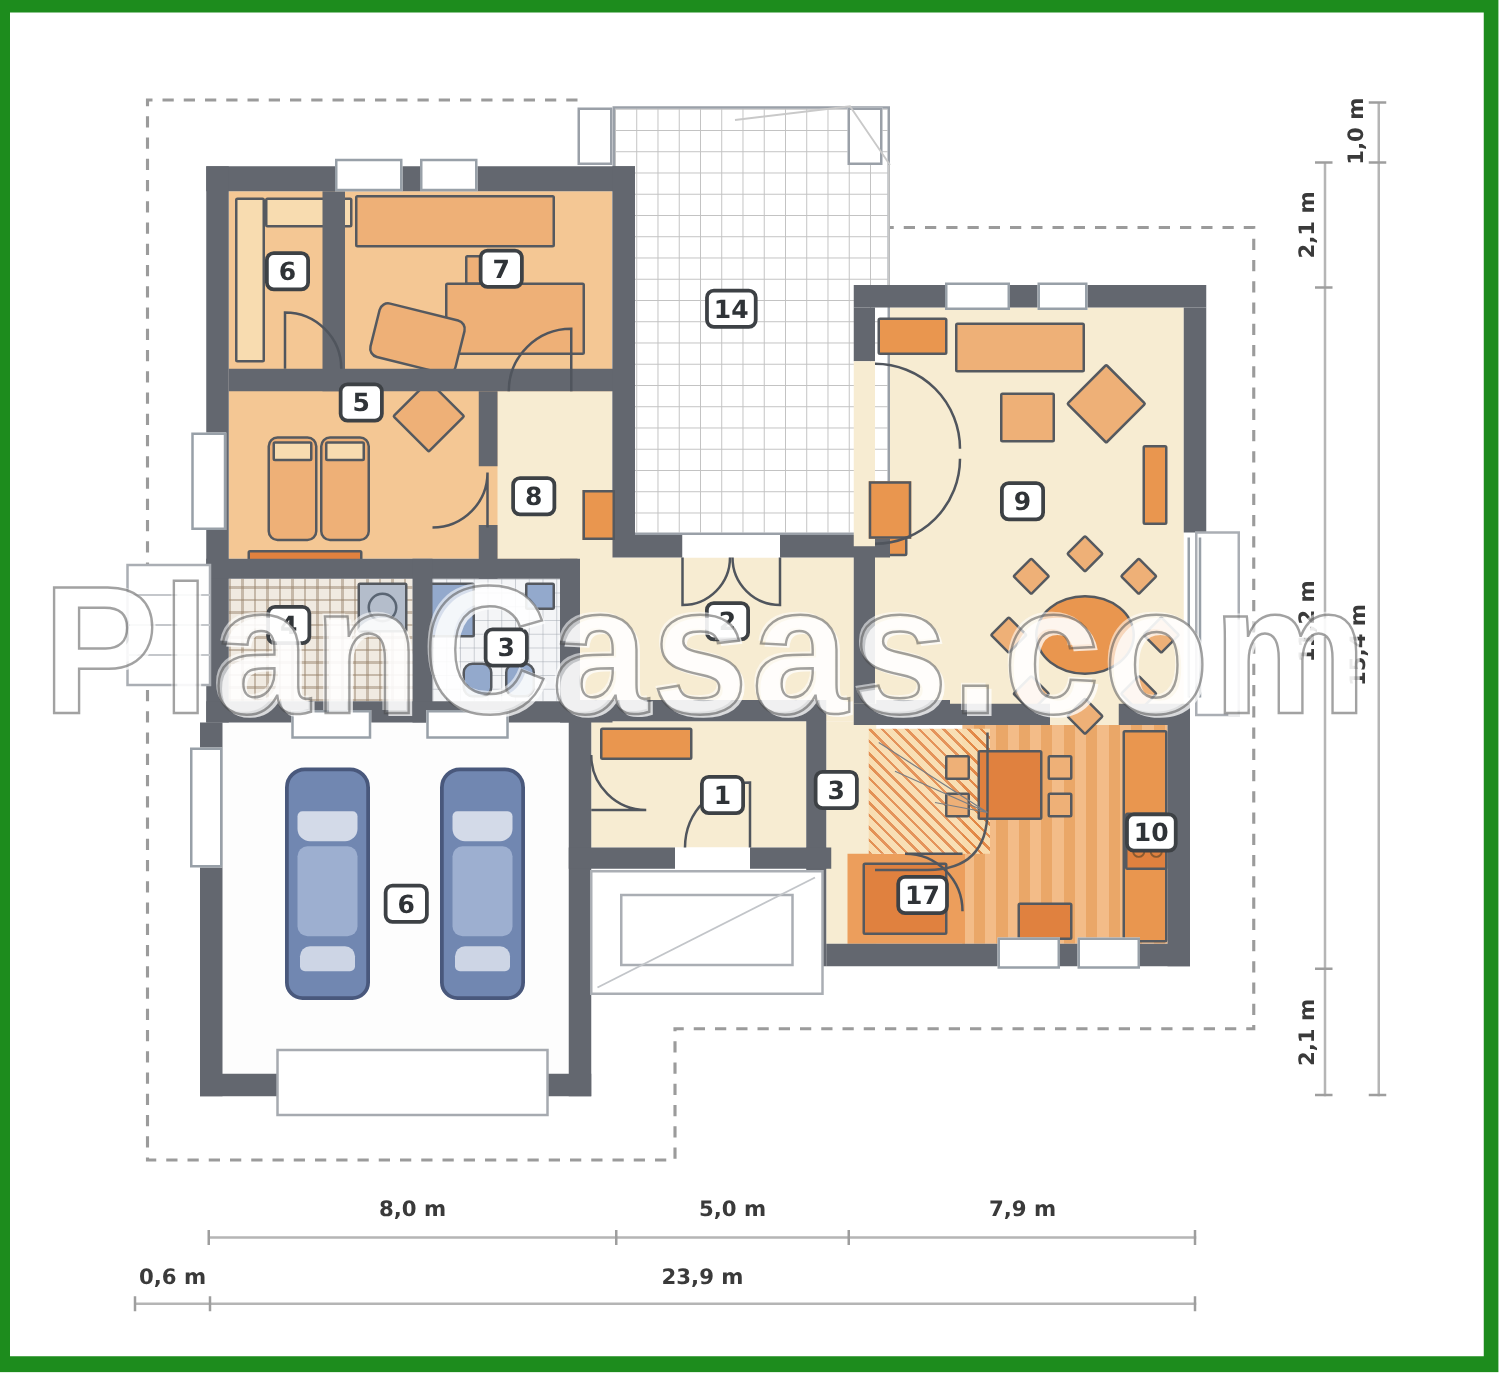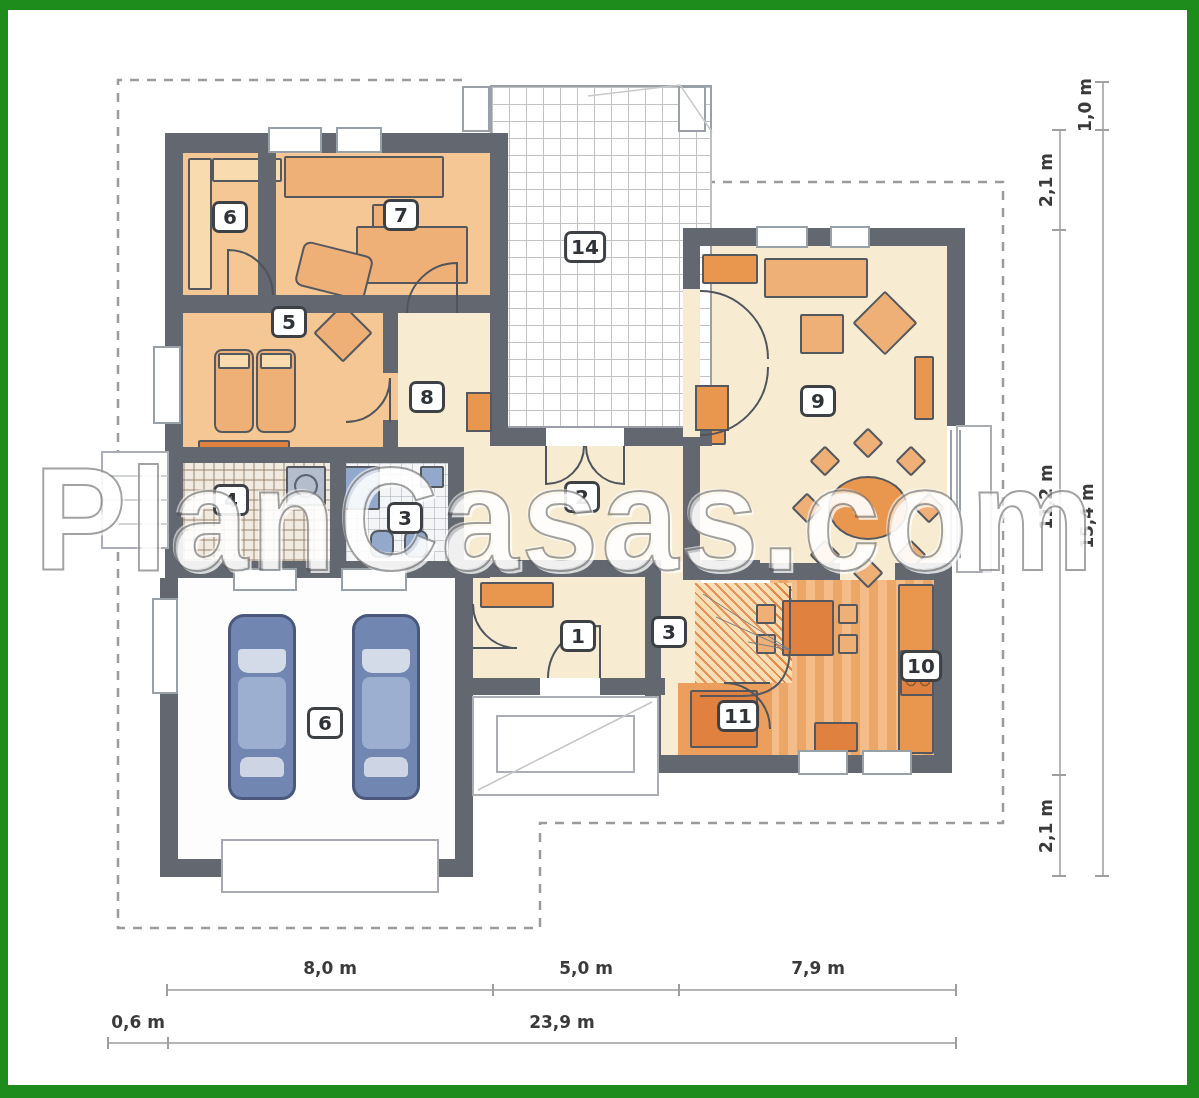--- a/index.html
+++ b/index.html
@@ -223,21 +223,21 @@
   <div class="badge" style="left:578px;top:636px;">1</div>
   <div class="badge" style="left:582px;top:497px;">2</div>
   <div class="badge" style="left:405px;top:518px;">3</div>
   <div class="badge" style="left:231px;top:500px;">4</div>
   <div class="badge" style="left:289px;top:322px;">5</div>
   <div class="badge" style="left:230px;top:217px;">6</div>
   <div class="badge" style="left:401px;top:215px;">7</div>
   <div class="badge" style="left:427px;top:397px;">8</div>
   <div class="badge" style="left:818px;top:401px;">9</div>
   <div class="badge" style="left:873px;top:666px;margin-left:48px;">10</div>
-  <div class="badge" style="left:738px;top:716px;">11</div>
+  <div class="badge" style="left:738px;top:716px;">17</div>
   <div class="badge" style="left:669px;top:632px;">3</div>
   <div class="badge" style="left:325px;top:723px;">6</div>
   <div class="badge" style="left:585px;top:247px;">14</div>
 
   <div class="watermark">PlanCasas.com</div>
 
   <div class="dim-line-h" style="left:167px;top:989px;width:790px;"></div>
   <div class="tick-v" style="left:166px;top:984px;"></div>
   <div class="tick-v" style="left:492px;top:984px;"></div>
   <div class="tick-v" style="left:678px;top:984px;"></div>

